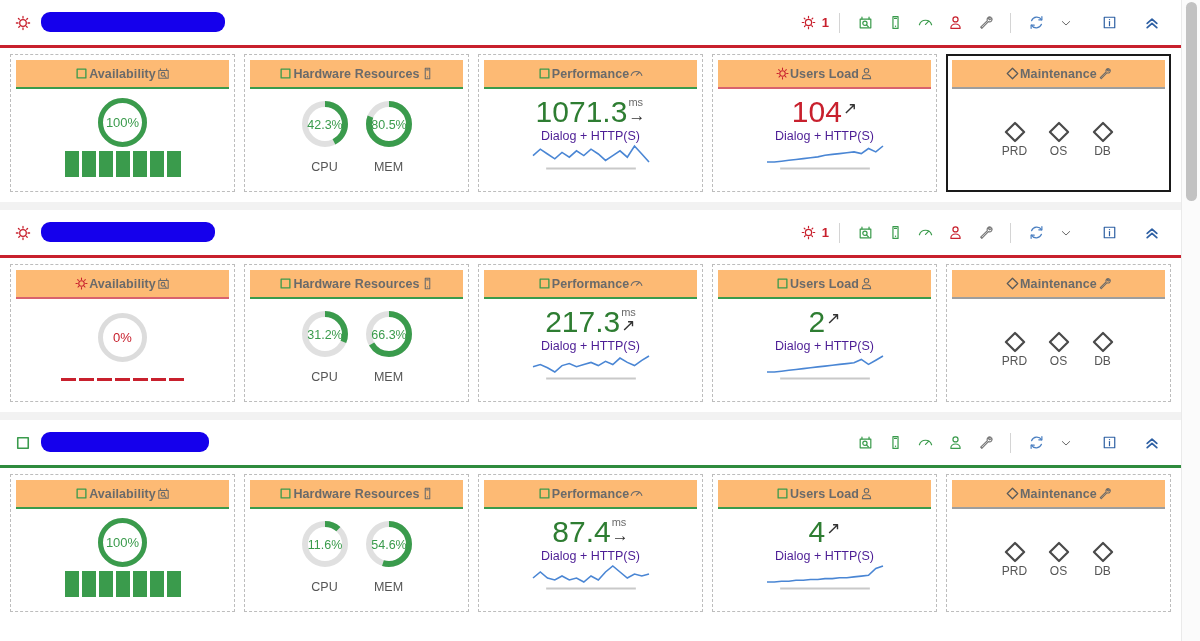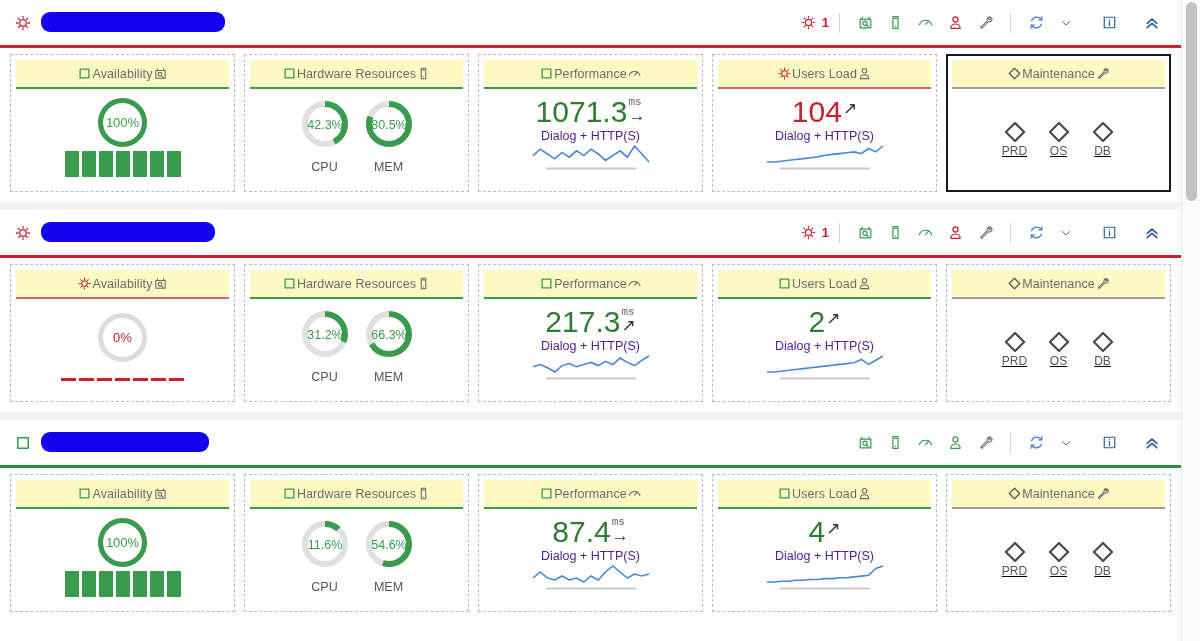--- a/index.html
+++ b/index.html
@@ -39,22 +39,22 @@
     display: flex; gap: 9px; padding: 6px 10px 10px 10px; background: #fff;
   }
   .card {
     flex: 1 1 0; min-width: 0; height: 138px;
     border: 1px dashed #bdbdbd; background: #fff;
     padding: 5px; position: relative;
   }
   .card.selected { border: 2px solid #1a1a1a; padding: 4px; }
   .card-inner { width: 100%; height: 100%; display:flex; flex-direction:column; }
   .card-head {
-    background: #fef9c3; height: 27px; display:flex; align-items:center;
-    justify-content:center; gap:0;
+    background: #fdba74; height: 27px; display:flex; align-items:center;
+    justify-content:center; gap:0;font-weight:bold;
   }
   .card-title { font-size: 12.5px; color: #6a6a6a; letter-spacing: .1px; white-space: nowrap;}
   .card-rule { height: 2px; width: 100%; }
   .rule-green { background: #3a9b4c; }
   .rule-red { background: #d9626d; }
   .rule-gray { background: #9e9e9e; }
   .card-body { flex: 1; display:flex; flex-direction:column; align-items:center; justify-content:center; }
 
   
   .avail-wrap { display:flex; flex-direction:column; align-items:center; gap:3px; margin-top:-2px;}
@@ -67,28 +67,28 @@
   .gauge { display:flex; flex-direction:column; align-items:center; gap:12px; }
   .gauge-label { font-size: 12.5px; color: #555; }
 
   
   .kpi { display:flex; flex-direction:column; align-items:center; width:100%; margin-top:-4px;}
   .kpi-value-row { display:flex; align-items:flex-start; }
   .kpi-value { font-size: 30px; line-height: 1; font-weight: 400; }
   .kpi-value.green { color: #2e7d32; }
   .kpi-value.red { color: #c8202d; text-align: center; }
   .kpi-unit-stack { display:flex; flex-direction:column; align-items:flex-start; margin-left:1px; }
-  .kpi-unit { font-size: 11px; color: #6a6a6a; line-height: 1; font-family: Liberation Mono, monospace;}
+  .kpi-unit { font-size: 11px; color: #6a6a6a; line-height: 1;}
   .kpi-trend { font-size: 17px; color: #333; line-height: 1; margin-top:-1px;}
   .kpi-sub { font-size: 12.5px; color: #4c1d95; margin-top: 2px; }
   .spark { margin-top: 1px; }
 
   
   .maint { display:flex; gap: 18px; margin-top: 2px;}
-  .maint-item { display:flex; flex-direction:column; align-items:center; gap:0px;text-decoration:underline;}
+  .maint-item { display:flex; flex-direction:column; align-items:center; gap:0px;}
   .maint-label { font-size: 12px; color: #555; margin-top: -1px;}
 
   
   .block-sep { height: 8px; background: #f2f2f2; }
 
   
   .scrollbar {
     position:absolute; top:0; right:0; width: 19px; height: 641px;
     background: #fbfbfb; border-left: 1px solid #eaeaea;
   }

